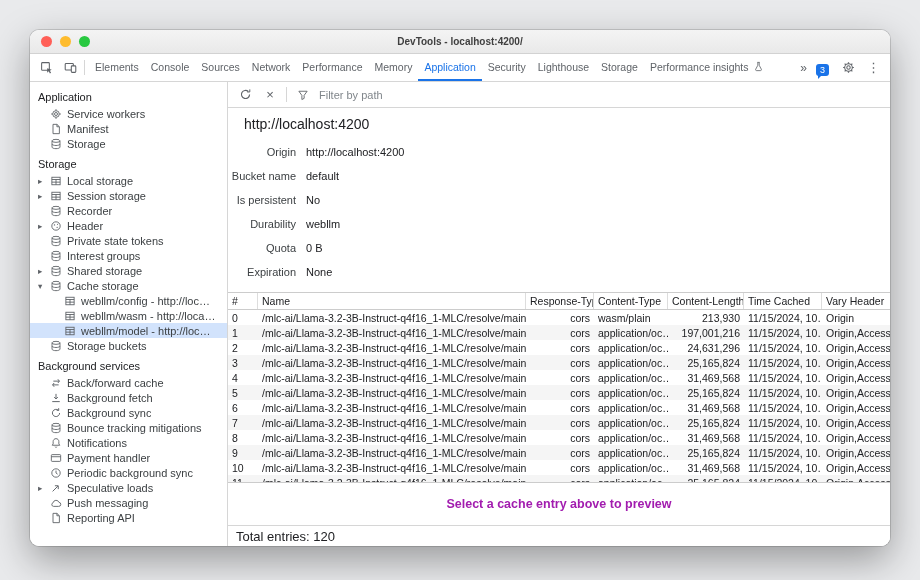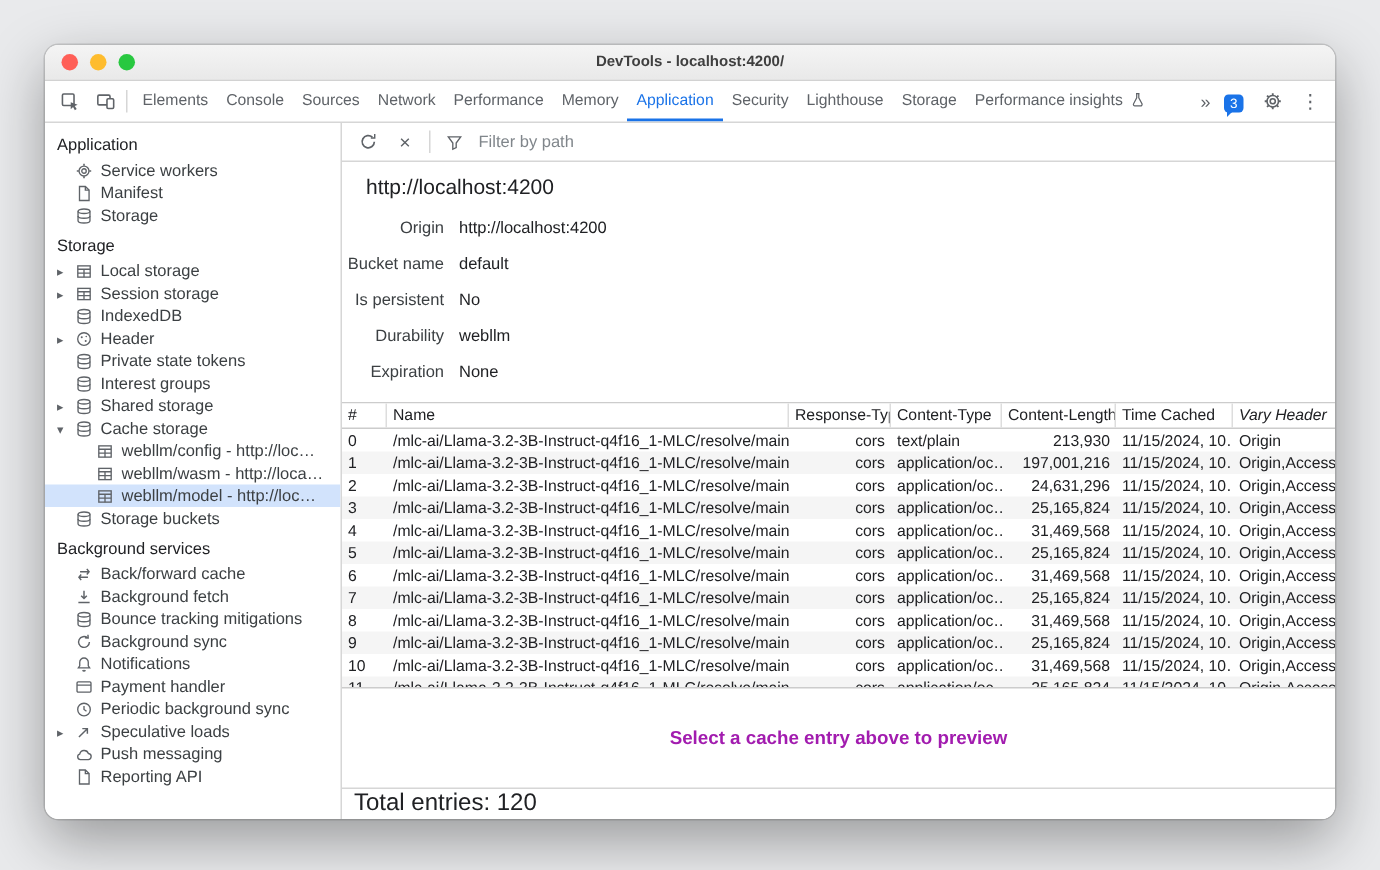--- a/index.html
+++ b/index.html
@@ -60,32 +60,32 @@
   .meta { flex:none; padding:2px 0 8px 0; }
   .meta-row { display:flex; align-items:center; height:24px; font-size:11px; }
   .meta-label { width:68px; flex:none; text-align:right; color:#3c4043; }
   .meta-value { margin-left:10px; color:#202124; }
 
   .grid { flex:none; border-top:1px solid #ccc; font-size:10.5px;
     --cols: 30px 268px 68px 74px 76px 78px minmax(0,1fr); }
   .grid-header { display:grid; grid-template-columns:var(--cols); height:17px; border-bottom:1px solid #ccc; background:#fff; }
   .hc { display:flex; align-items:center; padding:0 4px; border-right:1px solid #ddd; color:#202124;
     white-space:nowrap; overflow:hidden; cursor:pointer; }
-  .hc:last-child { border-right:none;font-style:italic; }
+  .hc:last-child { border-right:none; }
   .grid-body { height:172px; overflow:hidden; }
   .grow { display:grid; grid-template-columns:var(--cols); height:15px; cursor:pointer; }
   .grow:nth-child(even) { background:#f5f5f5; }
   .cell { display:flex; align-items:center; padding:0 4px; color:#202124;
     white-space:nowrap; overflow:hidden; text-overflow:ellipsis; }
   .cell.r { justify-content:flex-end; }
 
   .preview { flex:1; border-top:1px solid #ccc; display:flex; align-items:center; justify-content:center;
     color:#a21caf; font-weight:bold; font-size:12.5px; }
   .statusbar { flex:none; height:21px; border-top:1px solid #d6d6d6; display:flex; align-items:center;
-    padding-left:8px; font-size:16px; color:#202124; background:#fff; }
+    padding-left:8px; font-size:13px; color:#202124; background:#fff; }
 </style>
 </head>
 <body>
 
 <div class="window">
 
   <div class="titlebar">
     <div class="traffic">
       <span class="light" id="light-red" style="background: rgb(255, 95, 87);"></span>
       <span class="light" id="light-yellow" style="background: rgb(254, 188, 46);"></span>
@@ -234,21 +234,21 @@
         </div>
         <div class="side-item">
           <span class="arrow"></span>
           <span class="sicon">
             <svg viewBox="0 0 16 16" fill="none" stroke="#5f6368" stroke-width="1.2">
               <ellipse cx="8" cy="3.8" rx="5.3" ry="2"></ellipse>
               <path d="M2.7 3.8v8.4c0 1.1 2.4 2 5.3 2s5.3-.9 5.3-2V3.8"></path>
               <path d="M2.7 8c0 1.1 2.4 2 5.3 2s5.3-.9 5.3-2"></path>
             </svg>
           </span>
-          <span class="slabel">IndexedDB</span>
+          <span class="slabel">Recorder</span>
         </div>
         <div class="side-item">
           <span class="arrow">▸</span>
           <span class="sicon">
             <svg viewBox="0 0 16 16">
               <circle cx="8" cy="8" r="5.6" fill="none" stroke="#5f6368" stroke-width="1.2"></circle>
               <circle cx="6" cy="6.5" r=".9" fill="#5f6368"></circle>
               <circle cx="9.5" cy="9.8" r=".9" fill="#5f6368"></circle>
               <circle cx="10" cy="5.8" r=".7" fill="#5f6368"></circle>
             </svg>
@@ -355,37 +355,37 @@
           <span class="sicon">
             <svg viewBox="0 0 16 16" fill="none" stroke="#5f6368" stroke-width="1.3">
               <path d="M8 2.5V9M5.5 6.8L8 9.3l2.5-2.5M3 12.8h10"></path>
             </svg>
           </span>
           <span class="slabel">Background fetch</span>
         </div>
         <div class="side-item">
           <span class="arrow"></span>
           <span class="sicon">
-            <svg viewBox="0 0 16 16" fill="none" stroke="#5f6368" stroke-width="1.2">
-              <ellipse cx="8" cy="3.8" rx="5.3" ry="2"></ellipse>
-              <path d="M2.7 3.8v8.4c0 1.1 2.4 2 5.3 2s5.3-.9 5.3-2V3.8"></path>
-              <path d="M2.7 8c0 1.1 2.4 2 5.3 2s5.3-.9 5.3-2"></path>
-            </svg>
-          </span>
-          <span class="slabel">Bounce tracking mitigations</span>
-        </div>
-        <div class="side-item">
-          <span class="arrow"></span>
-          <span class="sicon">
             <svg viewBox="0 0 16 16" fill="none" stroke="#5f6368" stroke-width="1.3">
               <path d="M12.8 8a4.8 4.8 0 1 1-1.7-3.7"></path>
               <path d="M11.5 1.6l.2 2.9-2.9-.2"></path>
             </svg>
           </span>
           <span class="slabel">Background sync</span>
+        </div>
+        <div class="side-item">
+          <span class="arrow"></span>
+          <span class="sicon">
+            <svg viewBox="0 0 16 16" fill="none" stroke="#5f6368" stroke-width="1.2">
+              <ellipse cx="8" cy="3.8" rx="5.3" ry="2"></ellipse>
+              <path d="M2.7 3.8v8.4c0 1.1 2.4 2 5.3 2s5.3-.9 5.3-2V3.8"></path>
+              <path d="M2.7 8c0 1.1 2.4 2 5.3 2s5.3-.9 5.3-2"></path>
+            </svg>
+          </span>
+          <span class="slabel">Bounce tracking mitigations</span>
         </div>
         <div class="side-item">
           <span class="arrow"></span>
           <span class="sicon">
             <svg viewBox="0 0 16 16" fill="none" stroke="#5f6368" stroke-width="1.2">
               <path d="M8 2.2c-2.1 0-3.8 1.6-3.8 3.8v3.2L3 11h10l-1.2-1.8V6c0-2.2-1.7-3.8-3.8-3.8z"></path>
               <path d="M6.8 13a1.3 1.3 0 0 0 2.4 0"></path>
             </svg>
           </span>
           <span class="slabel">Notifications</span>
@@ -469,20 +469,24 @@
             <span class="meta-label">Bucket name</span>
             <span class="meta-value">default</span>
           </div>
           <div class="meta-row">
             <span class="meta-label">Is persistent</span>
             <span class="meta-value">No</span>
           </div>
           <div class="meta-row">
             <span class="meta-label">Durability</span>
             <span class="meta-value">webllm</span>
+          </div>
+          <div class="meta-row">
+            <span class="meta-label">Quota</span>
+            <span class="meta-value">0 B</span>
           </div>
           <div class="meta-row">
             <span class="meta-label">Expiration</span>
             <span class="meta-value">None</span>
           </div>
         </div>
 
       <div class="grid">
         <div class="grid-header" id="grid-header">
             <div class="hc">#</div>
@@ -491,21 +495,21 @@
             <div class="hc">Content-Type</div>
             <div class="hc">Content-Length</div>
             <div class="hc">Time Cached</div>
             <div class="hc">Vary Header</div>
           </div>
         <div class="grid-body" id="grid-body">
             <div class="grow">
               <div class="cell">0</div>
               <div class="cell">/mlc-ai/Llama-3.2-3B-Instruct-q4f16_1-MLC/resolve/main/ndarray-c…</div>
               <div class="cell r">cors</div>
-              <div class="cell">text/plain</div>
+              <div class="cell">wasm/plain</div>
               <div class="cell r">213,930</div>
               <div class="cell">11/15/2024, 10…</div>
               <div class="cell">Origin</div>
             </div>
             <div class="grow">
               <div class="cell">1</div>
               <div class="cell">/mlc-ai/Llama-3.2-3B-Instruct-q4f16_1-MLC/resolve/main/params_s…</div>
               <div class="cell r">cors</div>
               <div class="cell">application/oc…</div>
               <div class="cell r">197,001,216</div>

